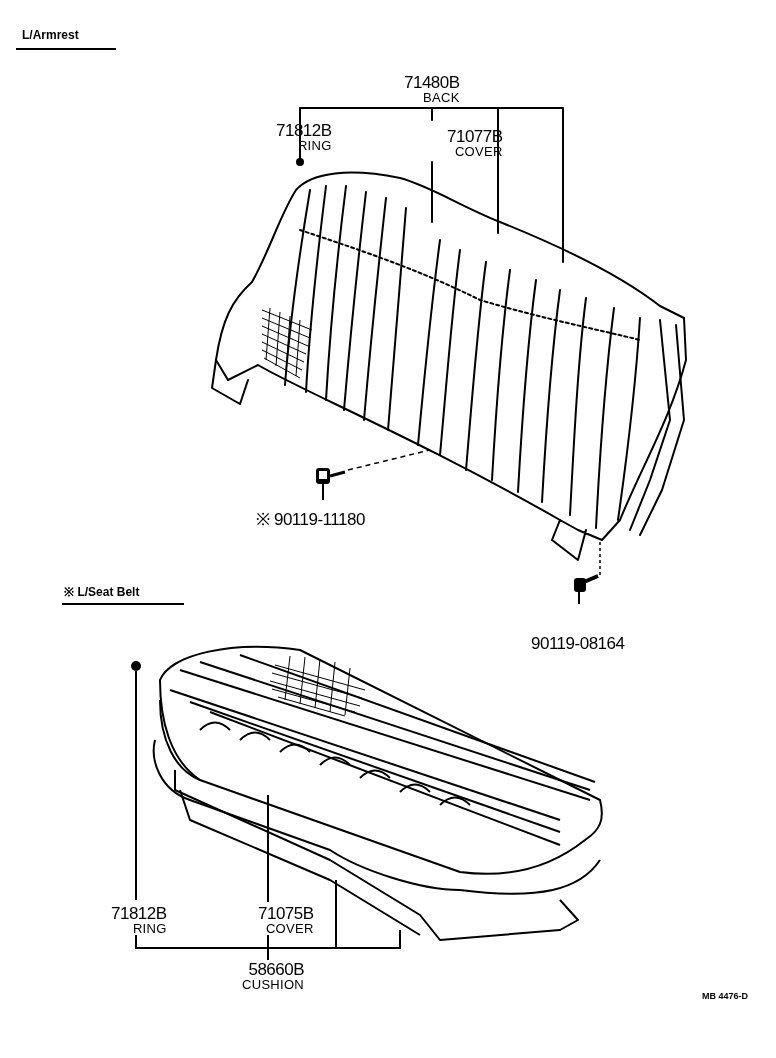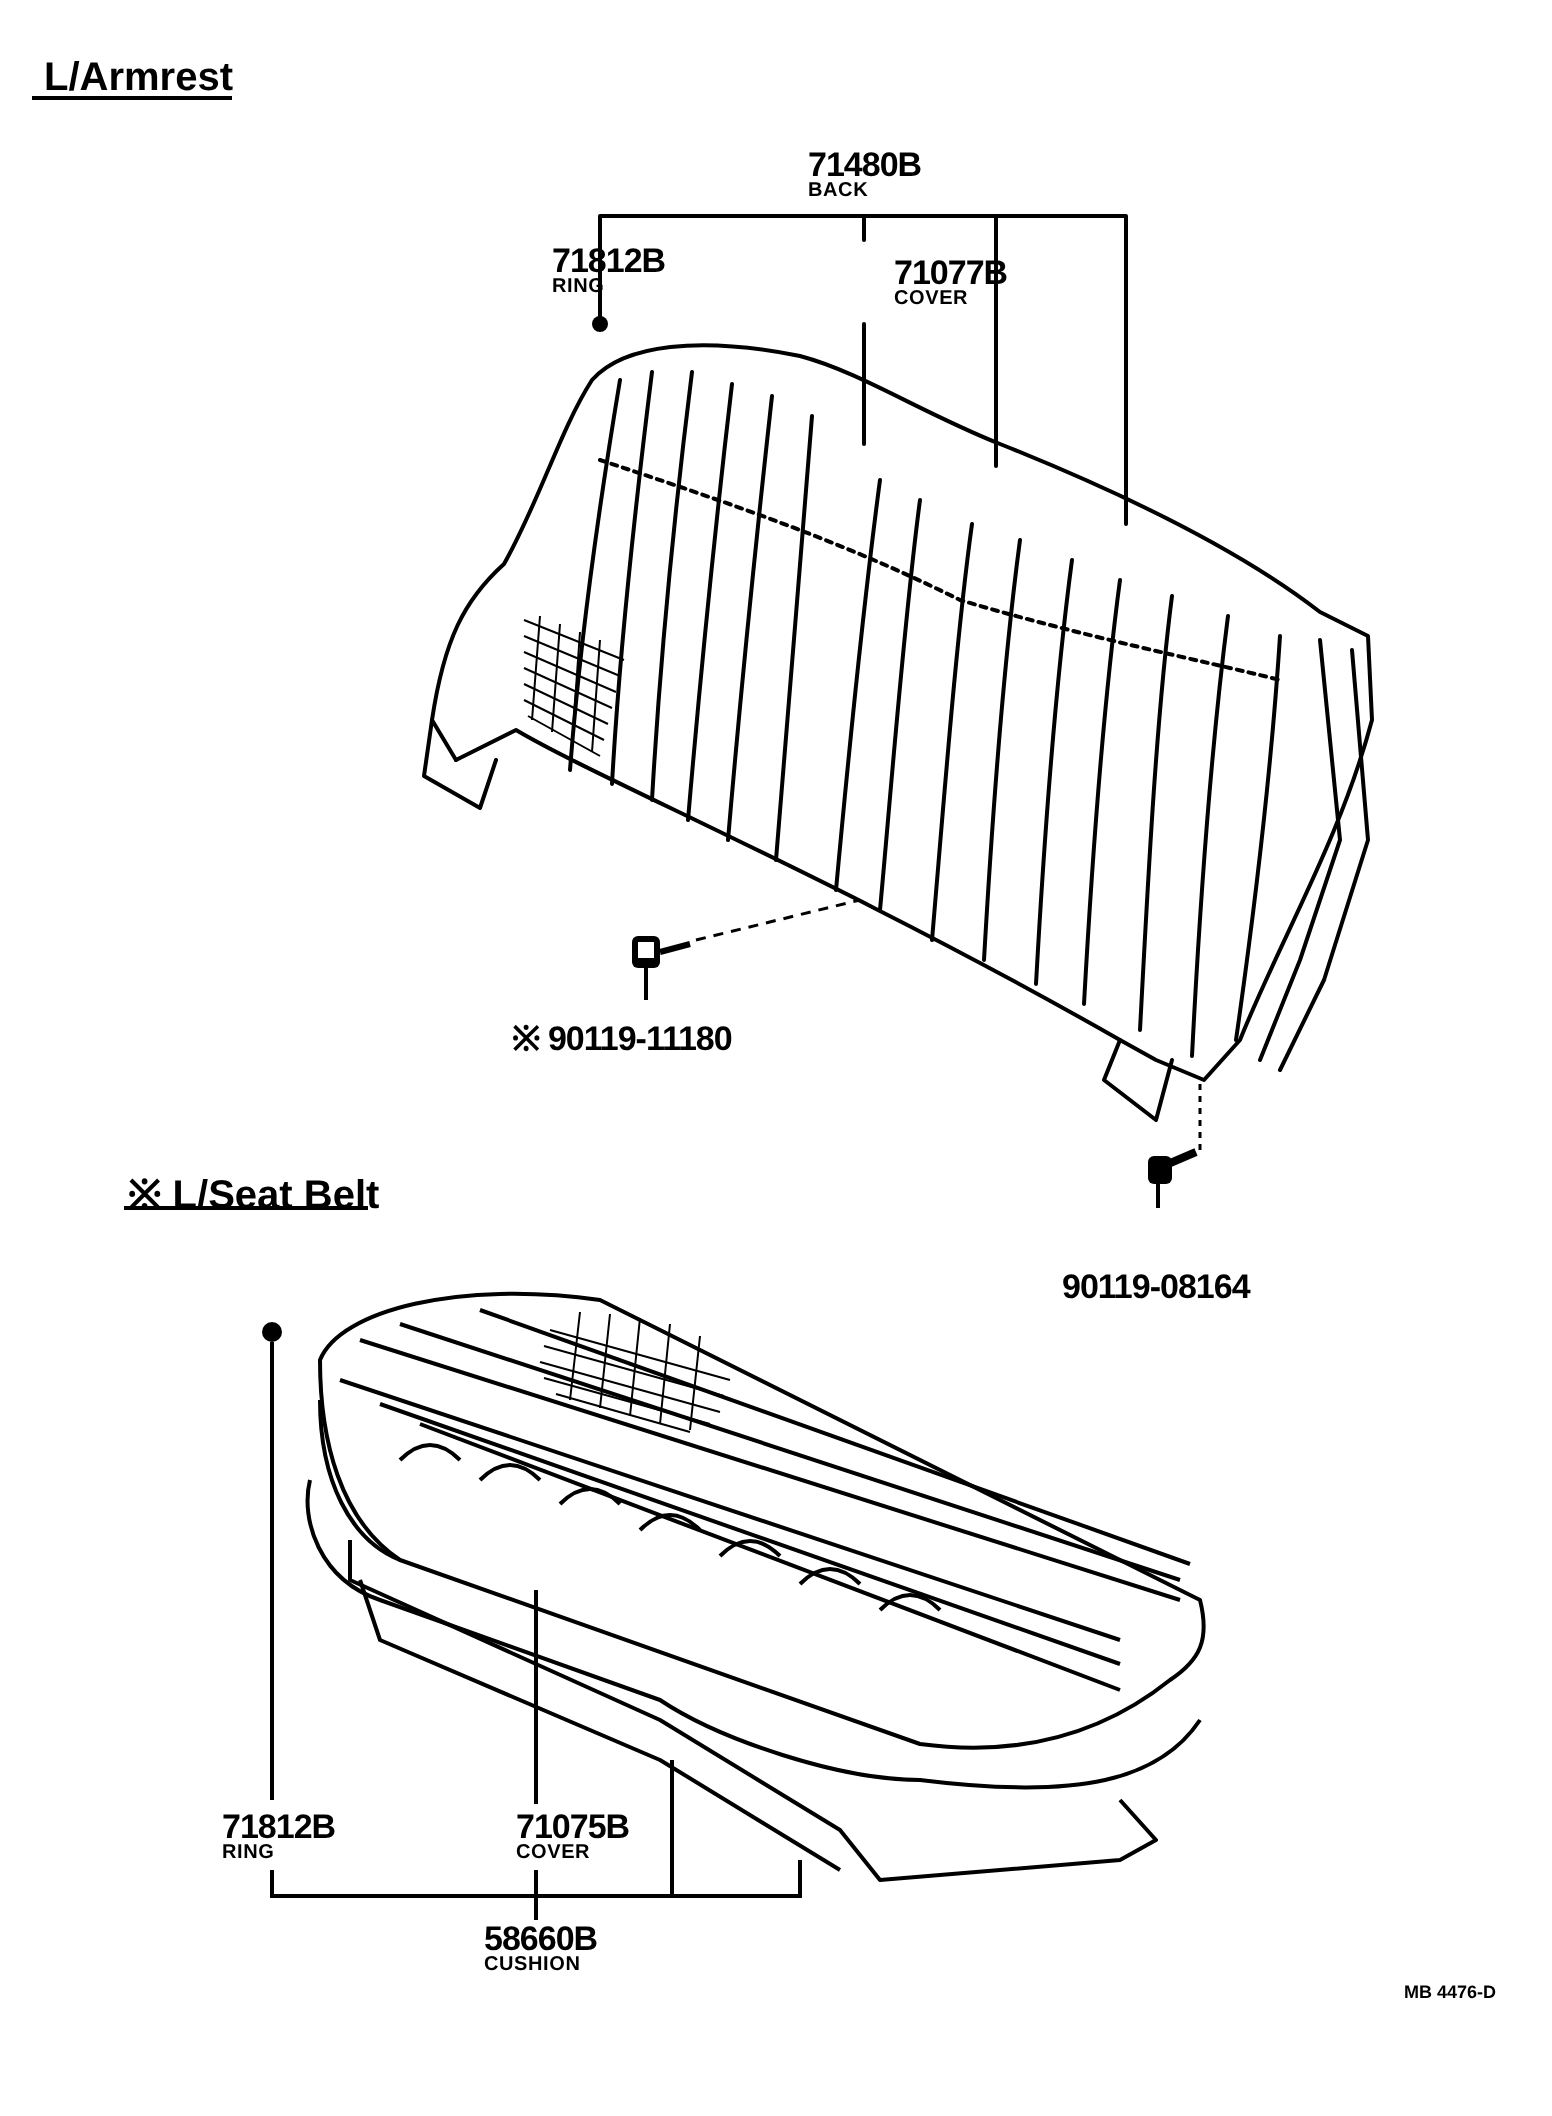--- a/index.html
+++ b/index.html
@@ -1,21 +1,21 @@
 <!DOCTYPE html>
 <html><head>
 <meta charset="utf-8">
 <style>
   html, body { margin:0; padding:0; background:#ffffff; }
   body { width:776px; height:1058px; position:relative; overflow:hidden;
          font-family:"Liberation Sans", sans-serif; color:#000; }
-  .lbl { position:absolute; font-weight:bold; line-height:1; white-space:nowrap; }
+  .lbl { position:absolute; font-weight:normal; line-height:1; white-space:nowrap;text-align:right; }
   .pn { font-size:17px; letter-spacing:-0.5px; }
-  .nm { font-size:10px; letter-spacing:0.3px; }
-  .sec { font-size:20px; font-weight:bold; position:absolute; white-space:nowrap; }
+  .nm { font-size:13px; letter-spacing:0.3px; }
+  .sec { font-size:12px; font-weight:bold; position:absolute; white-space:nowrap; }
   .sec-ul { position:absolute; height:2px; background:#000; }
   svg.art { position:absolute; left:0; top:0; }
   .code { font-size:9px; font-weight:bold; position:absolute;padding-left:30px; }
 </style>
 </head>
 <body>
 
 <div class="sec" style="left:22px;top:28px;">L/Armrest</div>
 <div class="sec-ul" style="left:16px;top:48px;width:100px;"></div>
 

